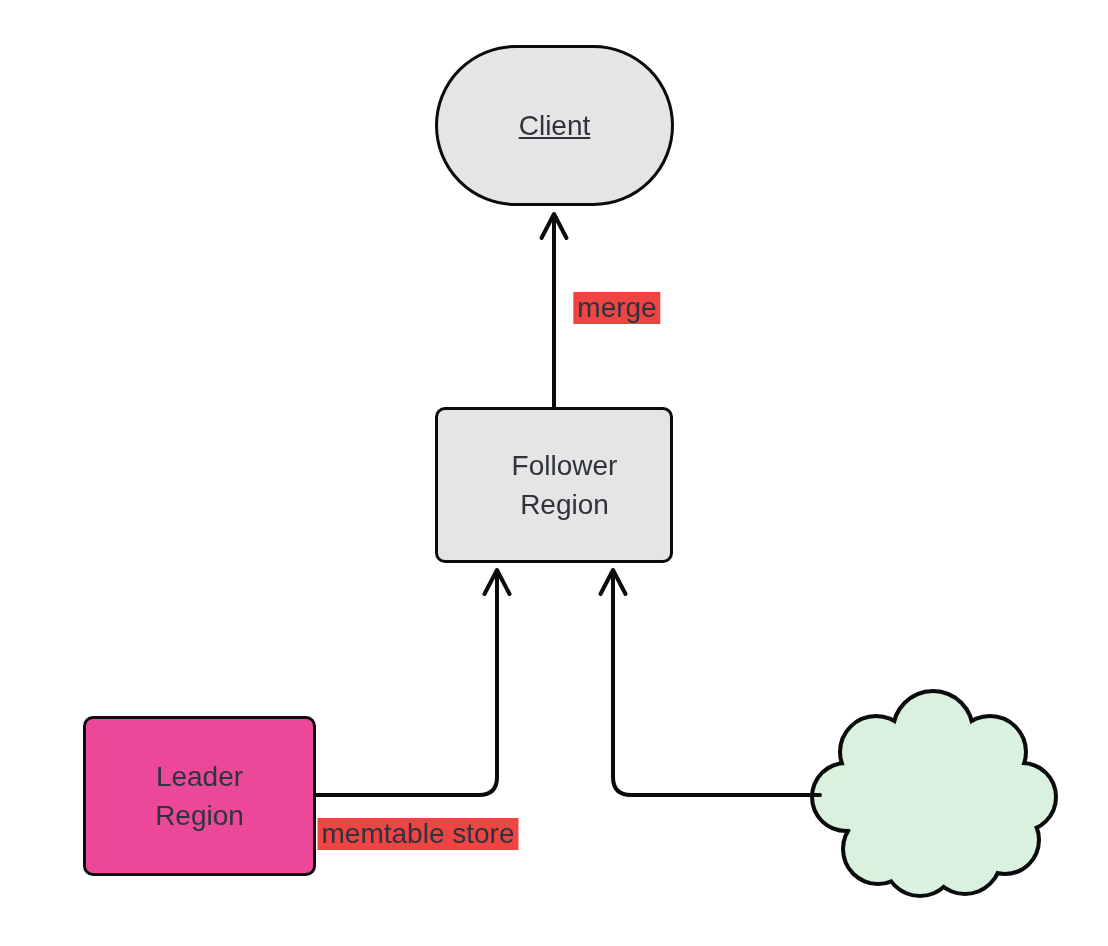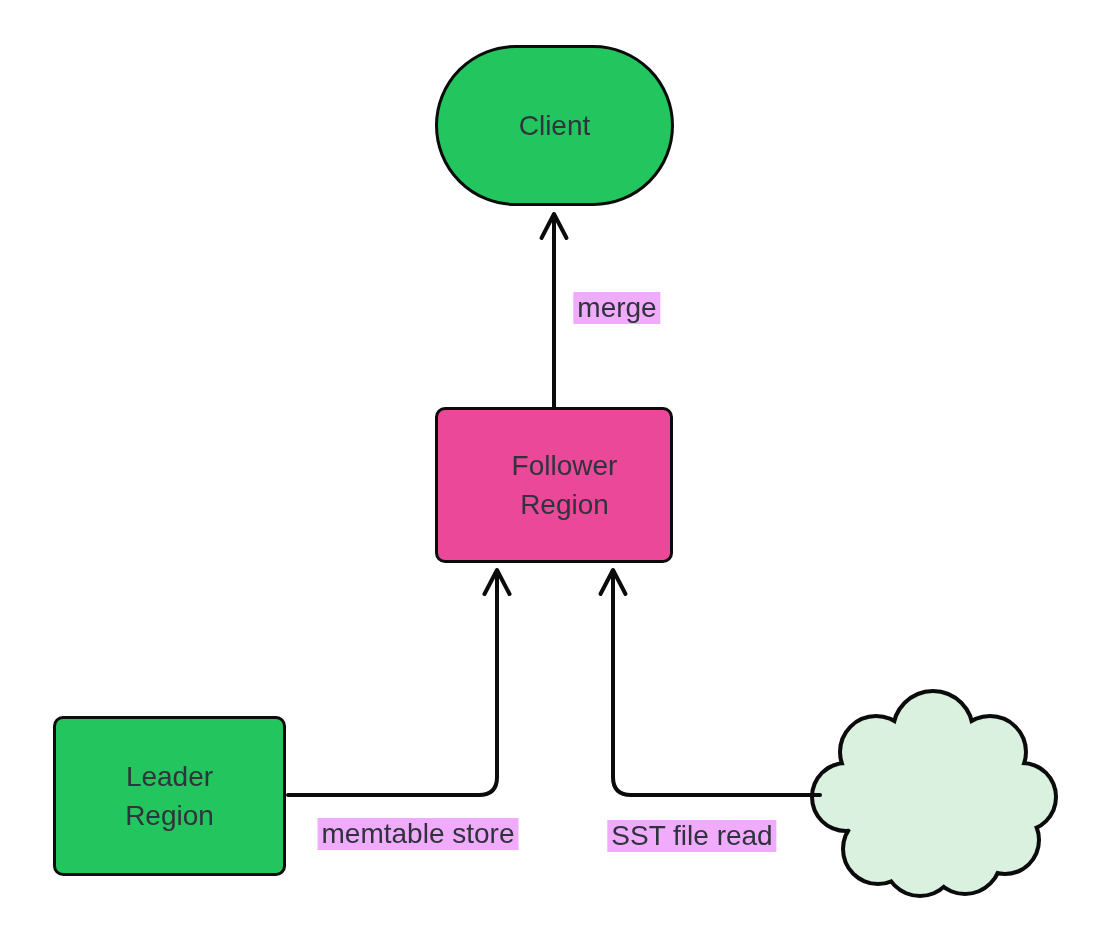--- a/index.html
+++ b/index.html
@@ -68,21 +68,21 @@
     white-space: nowrap;
     z-index: 3;
     font-size: 28px;
   }
   .edge-label {
     position: absolute;
     transform: translate(-50%, -50%);
     white-space: nowrap;
     z-index: 3;
     font-size: 28px;
-    background: #f0abfc;
+    background: #ef4444;
     padding: 0 4px;
   }
   .edge-label-merge   { left: 617px; top: 308px; }
   .edge-label-memtable{ left: 418px; top: 834px; }
   .edge-label-sst     { left: 692px; top: 836px; }
 </style>
 </head>
 <body>
 
 <div class="canvas">
@@ -126,30 +126,29 @@
         <path d="M 484.5 594 L 497 570 L 509.5 594"></path>
       </g>
 
       <g>
         <path d="M 820 795 L 631 795 Q 613 795 613 777 L 613 572"></path>
         <path d="M 600.5 594 L 613 570 L 625.5 594"></path>
       </g>
     </g>
   </svg>
 
-  <div class="node node-client" style="background: #22c55e;">
+  <div class="node node-client" style="background: #e5e5e5; text-decoration: underline;">
     <div class="node-label">Client</div>
   </div>
 
-  <div class="node node-follower" style="background: #ec4899; padding-left: 21px;">
+  <div class="node node-follower" style="background: #e5e5e5; padding-left: 21px;">
     <div class="node-label">Follower Region</div>
   </div>
 
-  <div class="node node-leader" style="background: #22c55e;">
+  <div class="node node-leader" style="background: #ec4899; margin-left: 30px;">
     <div class="node-label">Leader Region</div>
   </div>
 
 
   <div class="edge-label edge-label-merge">merge</div>
   <div class="edge-label edge-label-memtable">memtable store</div>
-  <div class="edge-label edge-label-sst">SST file read</div>
 
 </div>
 
 </body></html>

